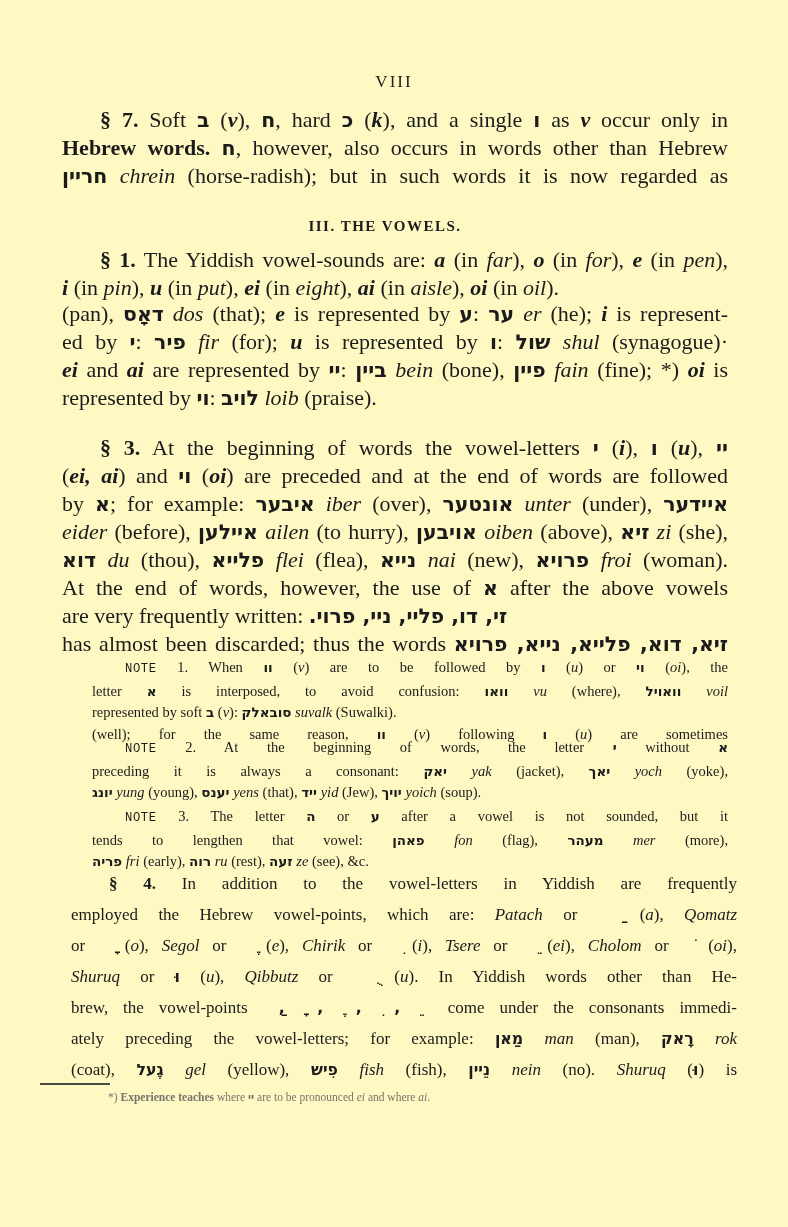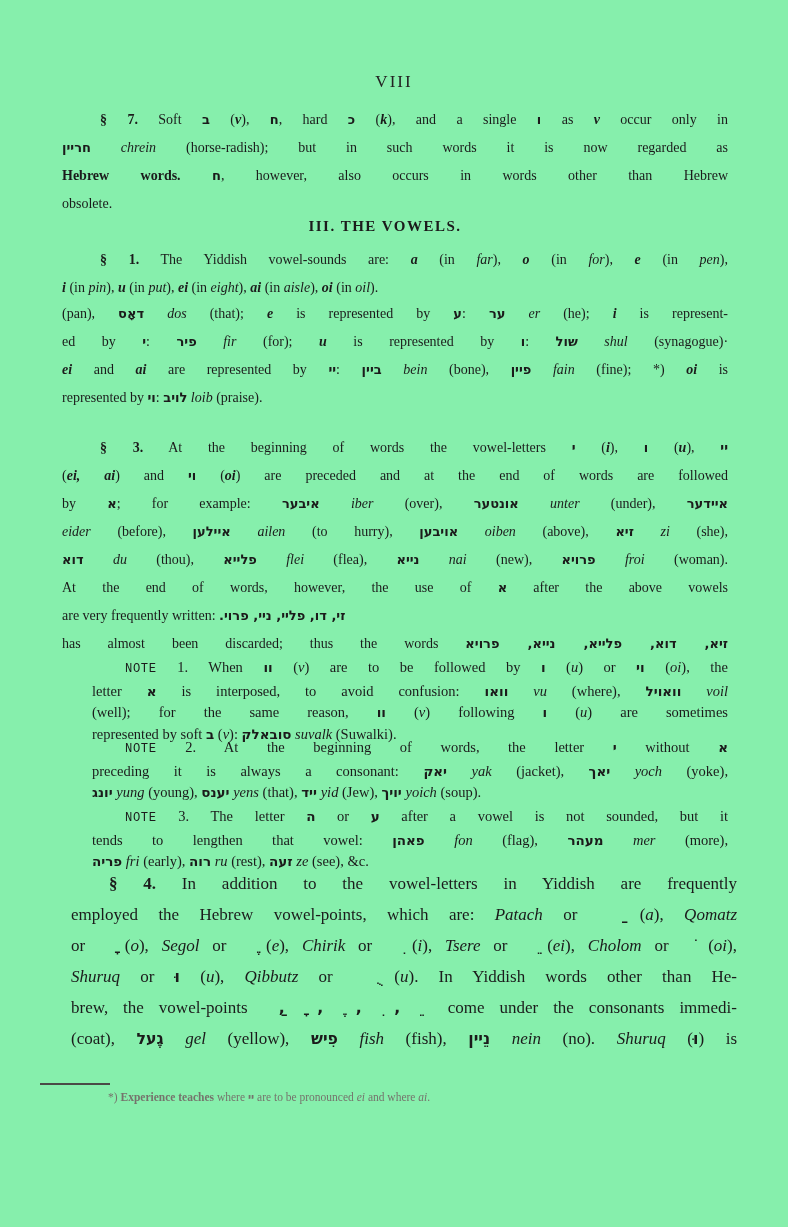--- a/index.html
+++ b/index.html
@@ -3,32 +3,32 @@
 <meta charset="utf-8">
 <style>
   html,body{margin:0;padding:0;}
   body{
     width:788px;height:1227px;
     background:#f6f6f4;
     font-family:"Liberation Serif","DejaVu Serif",serif;
   }
   .page{
     position:relative;width:788px;height:1227px;
-    background:#86efac;color:#1b1b1b;overflow:hidden;
+    background:#fef9c3;color:#1b1b1b;overflow:hidden;
   }
   .pagenum{
     position:absolute;top:72px;left:0;width:788px;
     text-align:center;font-size:17px;letter-spacing:2px;color:#222;
   }
   .heading{
     position:absolute;top:218px;left:52px;width:666px;
     text-align:center;font-weight:bold;font-size:15px;letter-spacing:1.5px;
   }
   .block{position:absolute;}
-  .block.main{left:62px;width:666px;font-size:14px;line-height:28px;}
+  .block.main{left:62px;width:666px;font-size:22px;line-height:28px;}
   .block.wide{left:62px;width:666px;font-size:17px;line-height:31px;}
   .block.note{left:92px;width:636px;font-size:14.5px;line-height:21.5px;}
   .block.foot{left:62px;width:646px;font-size:11.5px;line-height:15px;color:#75736c;}
   .line{text-align:justify;text-align-last:justify;}
   .line.last{text-align-last:left;}
   .rm{font-style:normal;}
   .it{font-style:italic;}
   .bi{font-style:italic;font-weight:bold;}
   .bf{font-weight:bold;}
   .sc{font-size:0.84em;letter-spacing:0.6px;font-family:Liberation Mono, monospace;}
@@ -41,23 +41,22 @@
 </style>
 </head>
 <body>
 
 <div class="page">
 
   <div class="pagenum">VIII</div>
 
   <div class="block main" style="top:106px;">
       <div class="line" style="text-indent: 38px;"><span class="bf">§ 7.</span><span class="rm"> Soft </span><span class="he" dir="rtl">ב</span><span class="rm"> (</span><span class="bi">v</span><span class="rm">), </span><span class="he" dir="rtl">ח</span><span class="rm">, hard </span><span class="he" dir="rtl">כ</span><span class="rm"> (</span><span class="bi">k</span><span class="rm">), and a single </span><span class="he" dir="rtl">ו</span><span class="rm"> as </span><span class="bi">v</span><span class="rm"> occur only in</span></div>
+      <div class="line"><span class="bf">Hebrew words. </span><span class="he" dir="rtl">ח</span><span class="rm">, however, also occurs in words other than Hebrew</span></div>
       <div class="line"><span class="he" dir="rtl">חריין</span><span class="rm"> </span><span class="it">chrein</span><span class="rm"> (horse-radish); but in such words it is now regarded as</span></div>
-      <div class="line"><span class="bf">Hebrew words. </span><span class="he" dir="rtl">ח</span><span class="rm">, however, also occurs in words other than Hebrew</span></div>
-      <div class="line last"><span class="rm">obsolete.</span></div>
     </div>
 
   <div class="heading">III. THE VOWELS.</div>
 
   <div class="block main" style="top:246px;">
       <div class="line" style="text-indent: 38px;"><span class="bf">§ 1.</span><span class="rm"> The Yiddish vowel-sounds are: </span><span class="bi">a</span><span class="rm"> (in </span><span class="it">far</span><span class="rm">), </span><span class="bi">o</span><span class="rm"> (in </span><span class="it">for</span><span class="rm">), </span><span class="bi">e</span><span class="rm"> (in </span><span class="it">pen</span><span class="rm">),</span></div>
       <div class="line last"><span class="bi">i</span><span class="rm"> (in </span><span class="it">pin</span><span class="rm">), </span><span class="bi">u</span><span class="rm"> (in </span><span class="it">put</span><span class="rm">), </span><span class="bi">ei</span><span class="rm"> (in </span><span class="it">eight</span><span class="rm">), </span><span class="bi">ai</span><span class="rm"> (in </span><span class="it">aisle</span><span class="rm">), </span><span class="bi">oi</span><span class="rm"> (in </span><span class="it">oil</span><span class="rm">).</span></div>
     </div>
 
   <div class="block main" style="top:300px;">
@@ -74,42 +73,43 @@
       <div class="line"><span class="it">eider</span><span class="rm"> (before), </span><span class="he" dir="rtl">איילען</span><span class="rm"> </span><span class="it">ailen</span><span class="rm"> (to hurry), </span><span class="he" dir="rtl">אויבען</span><span class="rm"> </span><span class="it">oiben</span><span class="rm"> (above), </span><span class="he" dir="rtl">זיא</span><span class="rm"> </span><span class="it">zi</span><span class="rm"> (she),</span></div>
       <div class="line"><span class="he" dir="rtl">דוא</span><span class="rm"> </span><span class="it">du</span><span class="rm"> (thou), </span><span class="he" dir="rtl">פלייא</span><span class="rm"> </span><span class="it">flei</span><span class="rm"> (flea), </span><span class="he" dir="rtl">נייא</span><span class="rm"> </span><span class="it">nai</span><span class="rm"> (new), </span><span class="he" dir="rtl">פרויא</span><span class="rm"> </span><span class="it">froi</span><span class="rm"> (woman).</span></div>
       <div class="line"><span class="rm">At the end of words, however, the use of </span><span class="he" dir="rtl">א</span><span class="rm"> after the above vowels</span></div>
       <div class="line last"><span class="rm">are very frequently written: </span><span class="he" dir="rtl">זי, דו, פליי, ניי, פרוי.</span></div>
       <div class="line"><span class="rm">has almost been discarded; thus the words </span><span class="he" dir="rtl">זיא, דוא, פלייא, נייא, פרויא</span></div>
     </div>
 
   <div class="block note" style="top:657px;">
       <div class="line" style="text-indent: 33px;"><span class="sc">NOTE</span><span class="rm"> 1. When </span><span class="he" dir="rtl">וו</span><span class="rm"> (</span><span class="it">v</span><span class="rm">) are to be followed by </span><span class="he" dir="rtl">ו</span><span class="rm"> (</span><span class="it">u</span><span class="rm">) or </span><span class="he" dir="rtl">וי</span><span class="rm"> (</span><span class="it">oi</span><span class="rm">), the</span></div>
       <div class="line"><span class="rm">letter </span><span class="he" dir="rtl">א</span><span class="rm"> is interposed, to avoid confusion: </span><span class="he" dir="rtl">וואו</span><span class="rm"> </span><span class="it">vu</span><span class="rm"> (where), </span><span class="he" dir="rtl">וואויל</span><span class="rm"> </span><span class="it">voil</span></div>
+      <div class="line last"><span class="rm">represented by soft </span><span class="he" dir="rtl">ב</span><span class="rm"> (</span><span class="it">v</span><span class="rm">): </span><span class="he" dir="rtl">סובאלק</span><span class="rm"> </span><span class="it">suvalk</span><span class="rm"> (Suwalki).</span></div>
       <div class="line"><span class="rm">(well); for the same reason, </span><span class="he" dir="rtl">וו</span><span class="rm"> (</span><span class="it">v</span><span class="rm">) following </span><span class="he" dir="rtl">ו</span><span class="rm"> (</span><span class="it">u</span><span class="rm">) are sometimes</span></div>
-      <div class="line last"><span class="rm">represented by soft </span><span class="he" dir="rtl">ב</span><span class="rm"> (</span><span class="it">v</span><span class="rm">): </span><span class="he" dir="rtl">סובאלק</span><span class="rm"> </span><span class="it">suvalk</span><span class="rm"> (Suwalki).</span></div>
     </div>
 
   <div class="block note" style="top:737px;">
       <div class="line" style="text-indent: 33px;"><span class="sc">NOTE</span><span class="rm"> 2. At the beginning of words, the letter </span><span class="he" dir="rtl">י</span><span class="rm"> without </span><span class="he" dir="rtl">א</span></div>
       <div class="line"><span class="rm">preceding it is always a consonant: </span><span class="he" dir="rtl">יאק</span><span class="rm"> </span><span class="it">yak</span><span class="rm"> (jacket), </span><span class="he" dir="rtl">יאך</span><span class="rm"> </span><span class="it">yoch</span><span class="rm"> (yoke),</span></div>
       <div class="line last"><span class="he" dir="rtl">יונג</span><span class="rm"> </span><span class="it">yung</span><span class="rm"> (young), </span><span class="he" dir="rtl">יענס</span><span class="rm"> </span><span class="it">yens</span><span class="rm"> (that), </span><span class="he" dir="rtl">ייד</span><span class="rm"> </span><span class="it">yid</span><span class="rm"> (Jew), </span><span class="he" dir="rtl">יויך</span><span class="rm"> </span><span class="it">yoich</span><span class="rm"> (soup).</span></div>
     </div>
 
   <div class="block note" style="top:806px;">
       <div class="line" style="text-indent: 33px;"><span class="sc">NOTE</span><span class="rm"> 3. The letter </span><span class="he" dir="rtl">ה</span><span class="rm"> or </span><span class="he" dir="rtl">ע</span><span class="rm"> after a vowel is not sounded, but it</span></div>
       <div class="line"><span class="rm">tends to lengthen that vowel: </span><span class="he" dir="rtl">פאהן</span><span class="rm"> </span><span class="it">fon</span><span class="rm"> (flag), </span><span class="he" dir="rtl">מעהר</span><span class="rm"> </span><span class="it">mer</span><span class="rm"> (more),</span></div>
       <div class="line last"><span class="he" dir="rtl">פריה</span><span class="rm"> </span><span class="it">fri</span><span class="rm"> (early), </span><span class="he" dir="rtl">רוה</span><span class="rm"> </span><span class="it">ru</span><span class="rm"> (rest), </span><span class="he" dir="rtl">זעה</span><span class="rm"> </span><span class="it">ze</span><span class="rm"> (see), &amp;c.</span></div>
     </div>
 
   <div class="block wide" style="top:868px;margin-left:9px;">
       <div class="line" style="text-indent: 38px;"><span class="bf">§ 4.</span><span class="rm"> In addition to the vowel-letters in Yiddish are frequently</span></div>
       <div class="line"><span class="rm">employed the Hebrew vowel-points, which are: </span><span class="it">Patach</span><span class="rm"> or </span><span class="pt">&nbsp;ַ</span><span class="rm"> (</span><span class="it">a</span><span class="rm">), </span><span class="it">Qomatz</span></div>
       <div class="line"><span class="rm">or </span><span class="pt">&nbsp;ָ</span><span class="rm"> (</span><span class="it">o</span><span class="rm">), </span><span class="it">Segol</span><span class="rm"> or </span><span class="pt">&nbsp;ֶ</span><span class="rm"> (</span><span class="it">e</span><span class="rm">), </span><span class="it">Chirik</span><span class="rm"> or </span><span class="pt">&nbsp;ִ</span><span class="rm"> (</span><span class="it">i</span><span class="rm">), </span><span class="it">Tsere</span><span class="rm"> or </span><span class="pt">&nbsp;ֵ</span><span class="rm"> (</span><span class="it">ei</span><span class="rm">), </span><span class="it">Cholom</span><span class="rm"> or </span><span class="pt">&nbsp;ֹ</span><span class="rm"> (</span><span class="it">oi</span><span class="rm">),</span></div>
       <div class="line"><span class="it">Shuruq</span><span class="rm"> or </span><span class="he" dir="rtl">וּ</span><span class="rm"> (</span><span class="it">u</span><span class="rm">), </span><span class="it">Qibbutz</span><span class="rm"> or </span><span class="pt">&nbsp;ֻ</span><span class="rm"> (</span><span class="it">u</span><span class="rm">). In Yiddish words other than He-</span></div>
       <div class="line"><span class="rm">brew, the vowel-points </span><span class="pt">&nbsp;ַ, &nbsp;ָ, &nbsp;ֶ, &nbsp;ִ, &nbsp;ֵ</span><span class="rm"> come under the consonants immedi-</span></div>
+      <div class="line"><span class="rm">ately preceding the vowel-letters; for example: </span><span class="he" dir="rtl">מַאן</span><span class="rm"> </span><span class="it">man</span><span class="rm"> (man), </span><span class="he" dir="rtl">רָאק</span><span class="rm"> </span><span class="it">rok</span></div>
       <div class="line"><span class="rm">(coat), </span><span class="he" dir="rtl">גֶעל</span><span class="rm"> </span><span class="it">gel</span><span class="rm"> (yellow), </span><span class="he" dir="rtl">פִיש</span><span class="rm"> </span><span class="it">fish</span><span class="rm"> (fish), </span><span class="he" dir="rtl">נֵיין</span><span class="rm"> </span><span class="it">nein</span><span class="rm"> (no). </span><span class="it">Shuruq</span><span class="rm"> (</span><span class="he" dir="rtl">וּ</span><span class="rm">) is</span></div>
     </div>
 
   <div class="fnrule"></div>
 
   <div class="block foot" style="top:1090px;">
       <div class="line last" style="text-indent: 46px;"><span class="rm">*) </span><span class="bf">Experience teaches</span><span class="rm"> where </span><span class="he" dir="rtl">יי</span><span class="rm"> are to be pronounced </span><span class="it">ei</span><span class="rm"> and where </span><span class="it">ai</span><span class="rm">.</span></div>
     </div>
 
 </div>

